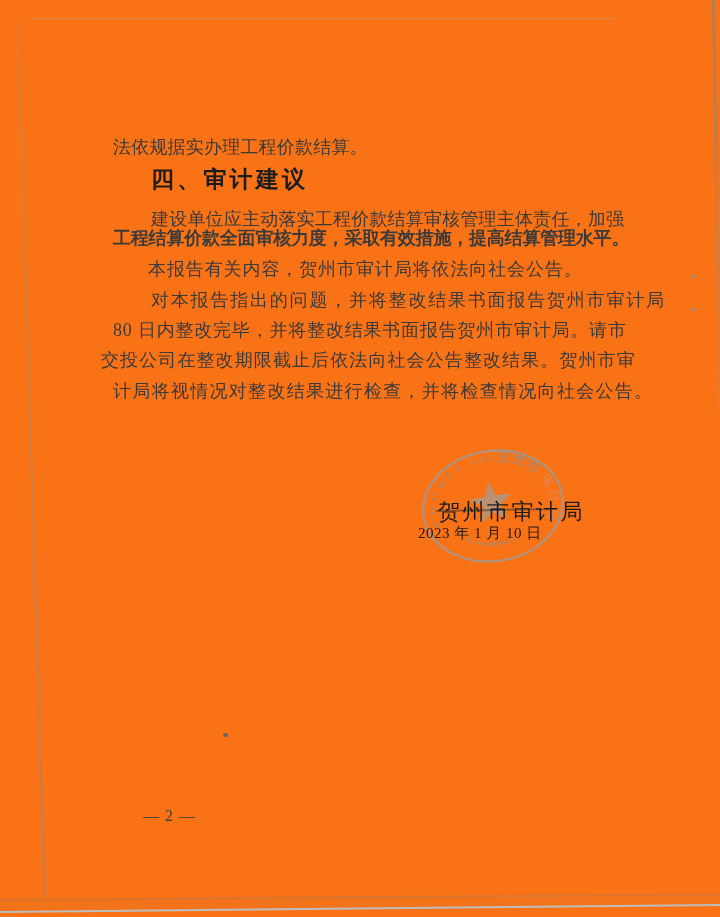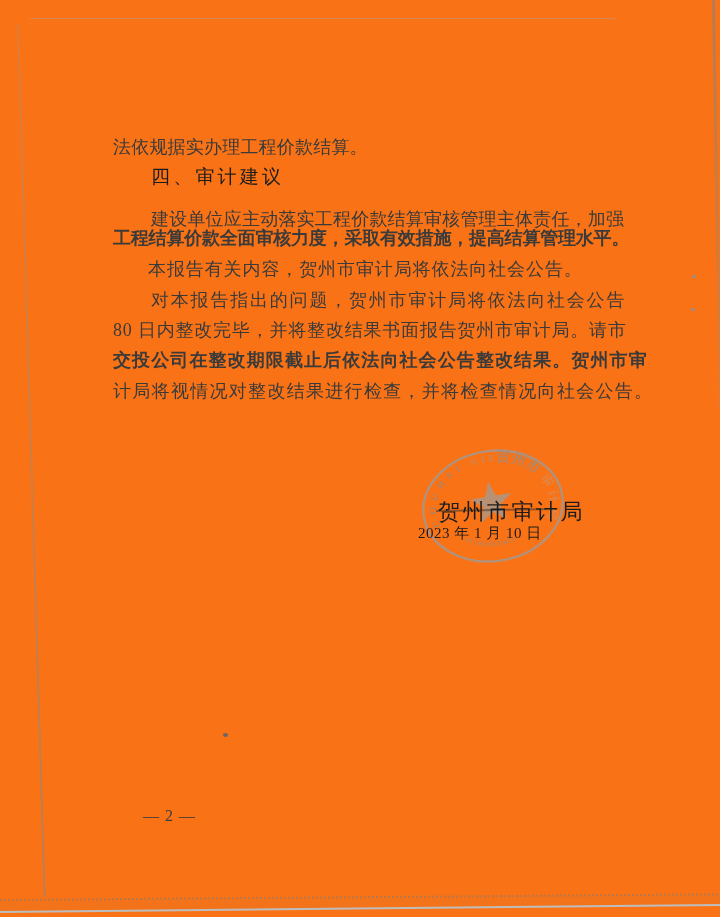--- a/index.html
+++ b/index.html
@@ -39,30 +39,30 @@
     transform:rotate(-0.55deg);transform-origin:top left;
   }
   .speck{position:absolute;border-radius:50%;background:#8f8f8f;}
   .speck1{left:692px;top:275px;width:4px;height:3px;}
   .speck2{left:691px;top:308px;width:4px;height:3px;}
   .speck3{left:223px;top:733px;width:5px;height:4px;background:#666;}
   
   .ln{position:absolute;white-space:nowrap;font-size:18px;color:#3a3a3a;}
   .heading{
     font-family:"Liberation Sans","DejaVu Sans",sans-serif;
-    font-weight:normal;font-size:19px;color:#1c1c1c;letter-spacing:3.2px;
+    font-weight:bold;font-size:23px;color:#1c1c1c;letter-spacing:3.2px;
   }
   .l1{left:113px;top:135px;letter-spacing:.2px;}
   .l2{left:151px;top:164px;}
   .l3{left:151px;top:195px;letter-spacing:.2px;margin-top:12px;}
   .l4{left:113px;top:226px;letter-spacing:-.2px;font-weight:bold;}
   .l5{left:148px;top:257px;letter-spacing:.9px;}
   .l6{left:151px;top:288px;letter-spacing:1.8px;}
   .l7{left:113px;top:318px;letter-spacing:.8px;}
-  .l8{left:113px;top:348px;letter-spacing:1.1px;font-weight:bold;}
+  .l8{left:101px;top:348px;letter-spacing:1.1px;}
   .l9{left:113px;top:379px;letter-spacing:1.3px;}
   
   .seal-box{position:absolute;left:408px;top:438px;width:170px;height:140px;}
   .sig-agency{
     position:absolute;left:438px;top:497px;white-space:nowrap;
     font-size:22px;letter-spacing:2.5px;color:#1b1b1b;
   }
   .sig-strike{
     position:absolute;left:436px;top:509px;width:120px;height:1.5px;
     background:rgba(50,50,50,.5);transform:rotate(-1deg);
@@ -91,21 +91,21 @@
   <div class="edge-bottom-solid"></div>
   <div class="speck speck1"></div>
   <div class="speck speck2"></div>
   <div class="speck speck3"></div>
 
   <div class="ln l1">法依规据实办理工程价款结算。</div>
   <div class="ln l2 heading">四、审计建议</div>
   <div class="ln l3">建设单位应主动落实工程价款结算审核管理主体责任，加强</div>
   <div class="ln l4">工程结算价款全面审核力度，采取有效措施，提高结算管理水平。</div>
   <div class="ln l5">本报告有关内容，贺州市审计局将依法向社会公告。</div>
-  <div class="ln l6">对本报告指出的问题，贺州市审计局将依法向社会公告</div>
+  <div class="ln l6">对本报告指出的问题，并将整改结果书面报告贺州市审计局</div>
   <div class="ln l7">80 日内整改完毕，并将整改结果书面报告贺州市审计局。请市</div>
   <div class="ln l8">交投公司在整改期限截止后依法向社会公告整改结果。贺州市审</div>
   <div class="ln l9">计局将视情况对整改结果进行检查，并将检查情况向社会公告。</div>
 
   <div class="seal-box">
     <svg width="170" height="140" viewBox="0 0 170 140" xmlns="http://www.w3.org/2000/svg">
       <defs>
         <path id="sealTopArc" d="M 35.6 90.5 A 57 45 0 1 1 134.4 90.5" fill="none"></path>
         <path id="sealBottomArc" d="M 46.7 93.7 A 50 40 0 0 0 123.3 93.7" fill="none"></path>
       </defs>

